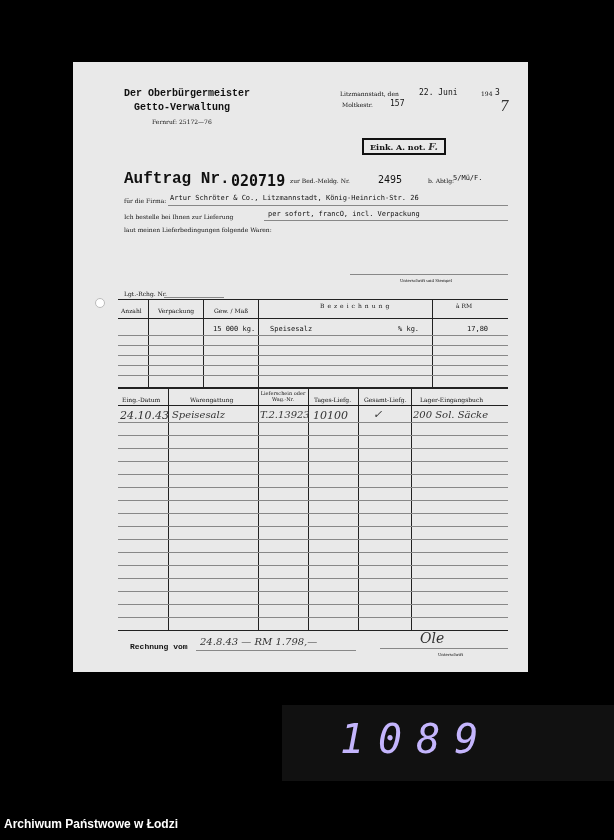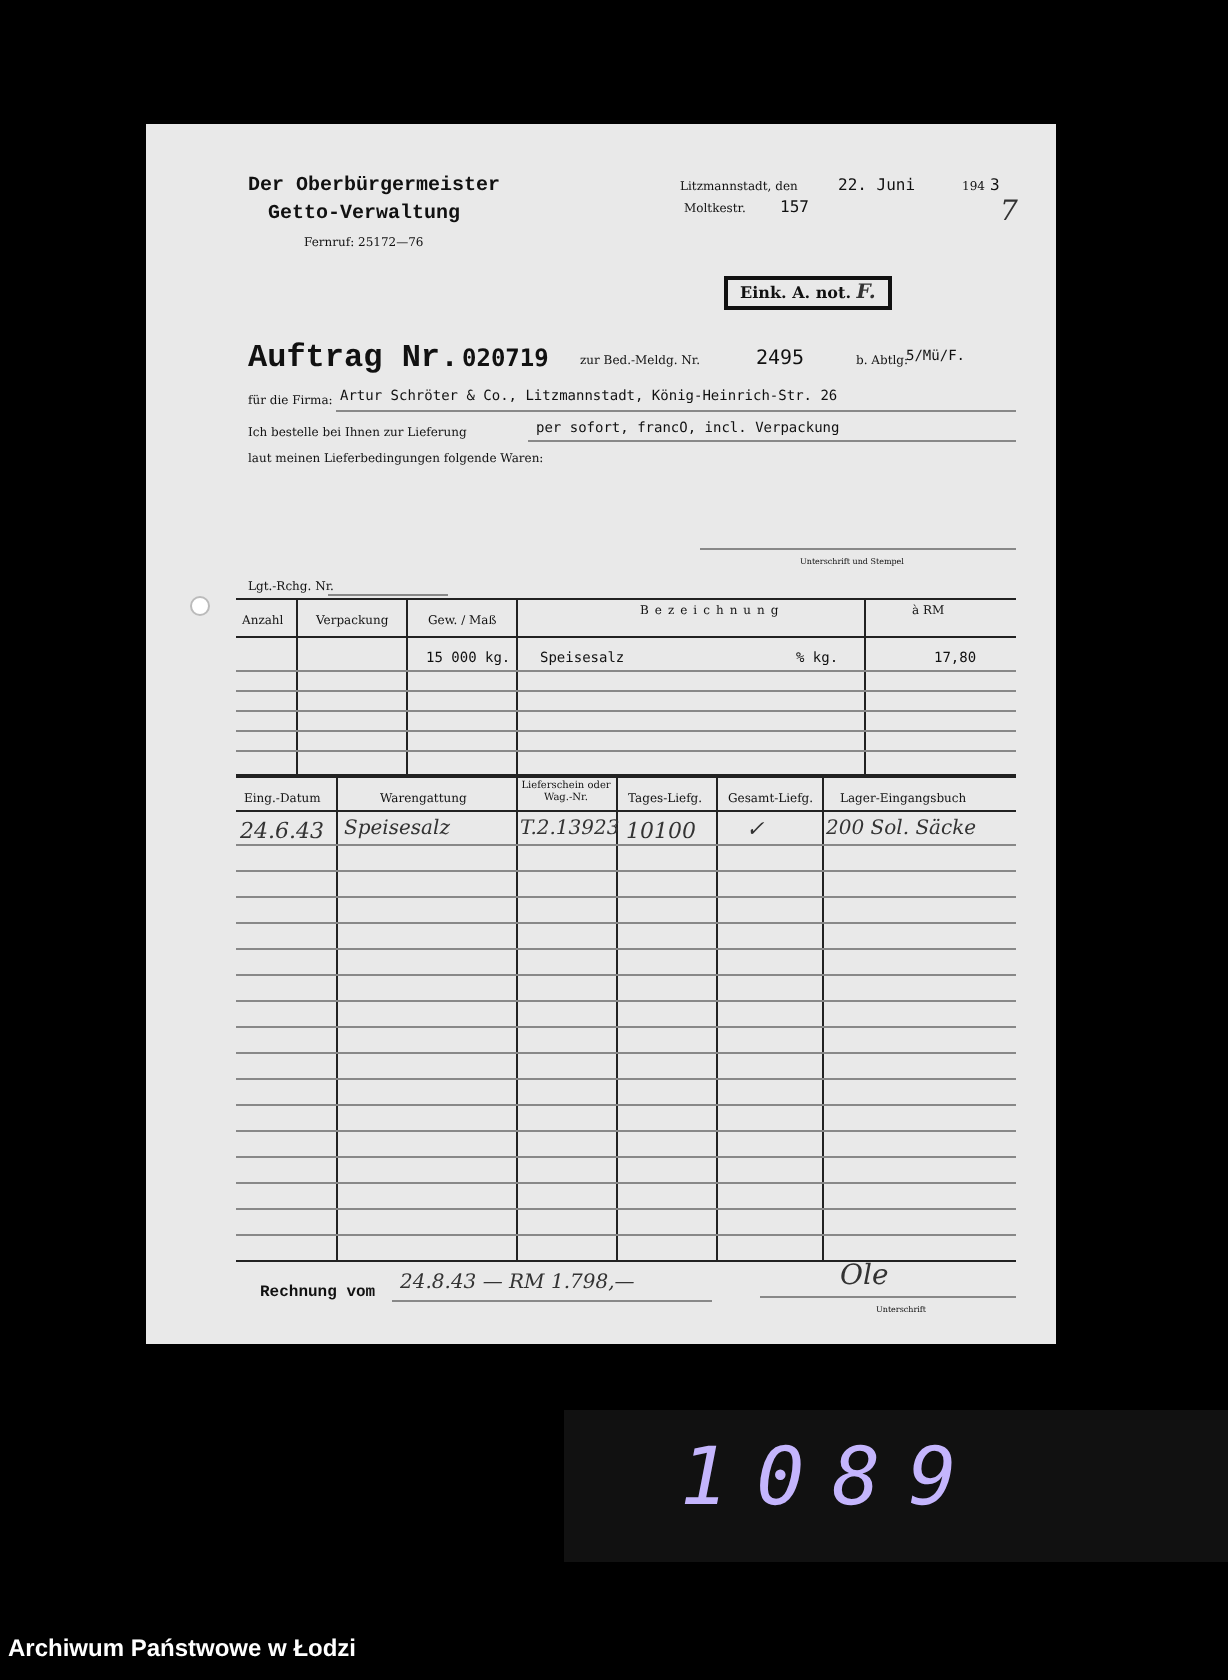--- a/index.html
+++ b/index.html
@@ -32,21 +32,21 @@
 <div class="abs small" style="left:340px;top:90px;">Litzmannstadt, den</div>
 <div class="abs mono" style="left:419px;top:88px;font-size:8px;">22. Juni</div>
 <div class="abs small" style="left:481px;top:90px;">194</div>
 <div class="abs mono" style="left:495px;top:88px;font-size:8px;">3</div>
 <div class="abs small" style="left:342px;top:101px;">Moltkestr.</div>
 <div class="abs mono" style="left:390px;top:99px;font-size:8px;">157</div>
 <div class="abs hand" style="left:500px;top:98px;font-size:14px;">7</div>
 <div class="stamp"><span>Eink. A. not.</span> <span class="hand" style="font-size:10px;">F.</span></div>
 
 <div class="abs frak" style="left:124px;top:170px;font-size:16px;text-align:right;">Auftrag Nr.</div>
-<div class="abs mono" style="left:231px;top:172px;font-size:12px;font-weight:bold;">020719</div>
+<div class="abs mono" style="left:231px;top:172px;font-size:15px;font-weight:bold;">020719</div>
 <div class="abs small" style="left:290px;top:177px;">zur Bed.-Meldg. Nr.</div>
 <div class="abs mono" style="left:378px;top:174px;font-size:10px;">2495</div>
 <div class="abs small" style="left:428px;top:177px;">b. Abtlg:</div>
 <div class="abs mono" style="left:453px;top:174px;font-size:7px;">5/Mü/F.</div>
 
 <div class="abs small" style="left:124px;top:197px;">für die Firma:</div>
 <div class="abs mono" style="left:170px;top:194px;font-size:7px;">Artur Schröter &amp; Co., Litzmannstadt, König-Heinrich-Str. 26</div>
 <div class="hline thin" style="left:168px;top:205px;width:340px;"></div>
 
 <div class="abs small" style="left:124px;top:213px;">Ich bestelle bei Ihnen zur Lieferung</div>
@@ -91,21 +91,21 @@
 <div class="vline" style="left:411px;top:389px;height:241px;"></div>
 <div class="hline" style="left:118px;top:630px;width:390px;"></div>
 
 <div class="abs small" style="left:122px;top:396px;">Eing.-Datum</div>
 <div class="abs small" style="left:190px;top:396px;">Warengattung</div>
 <div class="abs" style="left:259px;top:390px;font-size:5px;white-space:normal;width:48px;text-align:center;">Lieferschein oder Wag.-Nr.</div>
 <div class="abs small" style="left:314px;top:396px;">Tages-Liefg.</div>
 <div class="abs small" style="left:364px;top:396px;">Gesamt-Liefg.</div>
 <div class="abs small" style="left:420px;top:396px;">Lager-Eingangsbuch</div>
 
-<div class="abs hand" style="left:120px;top:409px;font-size:11px;">24.6.43</div>
+<div class="abs hand" style="left:120px;top:409px;font-size:11px;">24.10.43</div>
 <div class="abs hand" style="left:172px;top:409px;font-size:10px;">Speisesalz</div>
 <div class="abs hand" style="left:260px;top:409px;font-size:10px;">T.2.13923</div>
 <div class="abs hand" style="left:313px;top:409px;font-size:11px;">10100</div>
 <div class="abs hand" style="left:373px;top:408px;font-size:11px;">✓</div>
 <div class="abs hand" style="left:413px;top:409px;font-size:10px;">200 Sol. Säcke</div>
 
 <div class="hline thin" style="left:118px;top:422px;width:390px;"></div>
 <div class="hline thin" style="left:118px;top:435px;width:390px;"></div>
 <div class="hline thin" style="left:118px;top:448px;width:390px;"></div>
 <div class="hline thin" style="left:118px;top:461px;width:390px;"></div>

